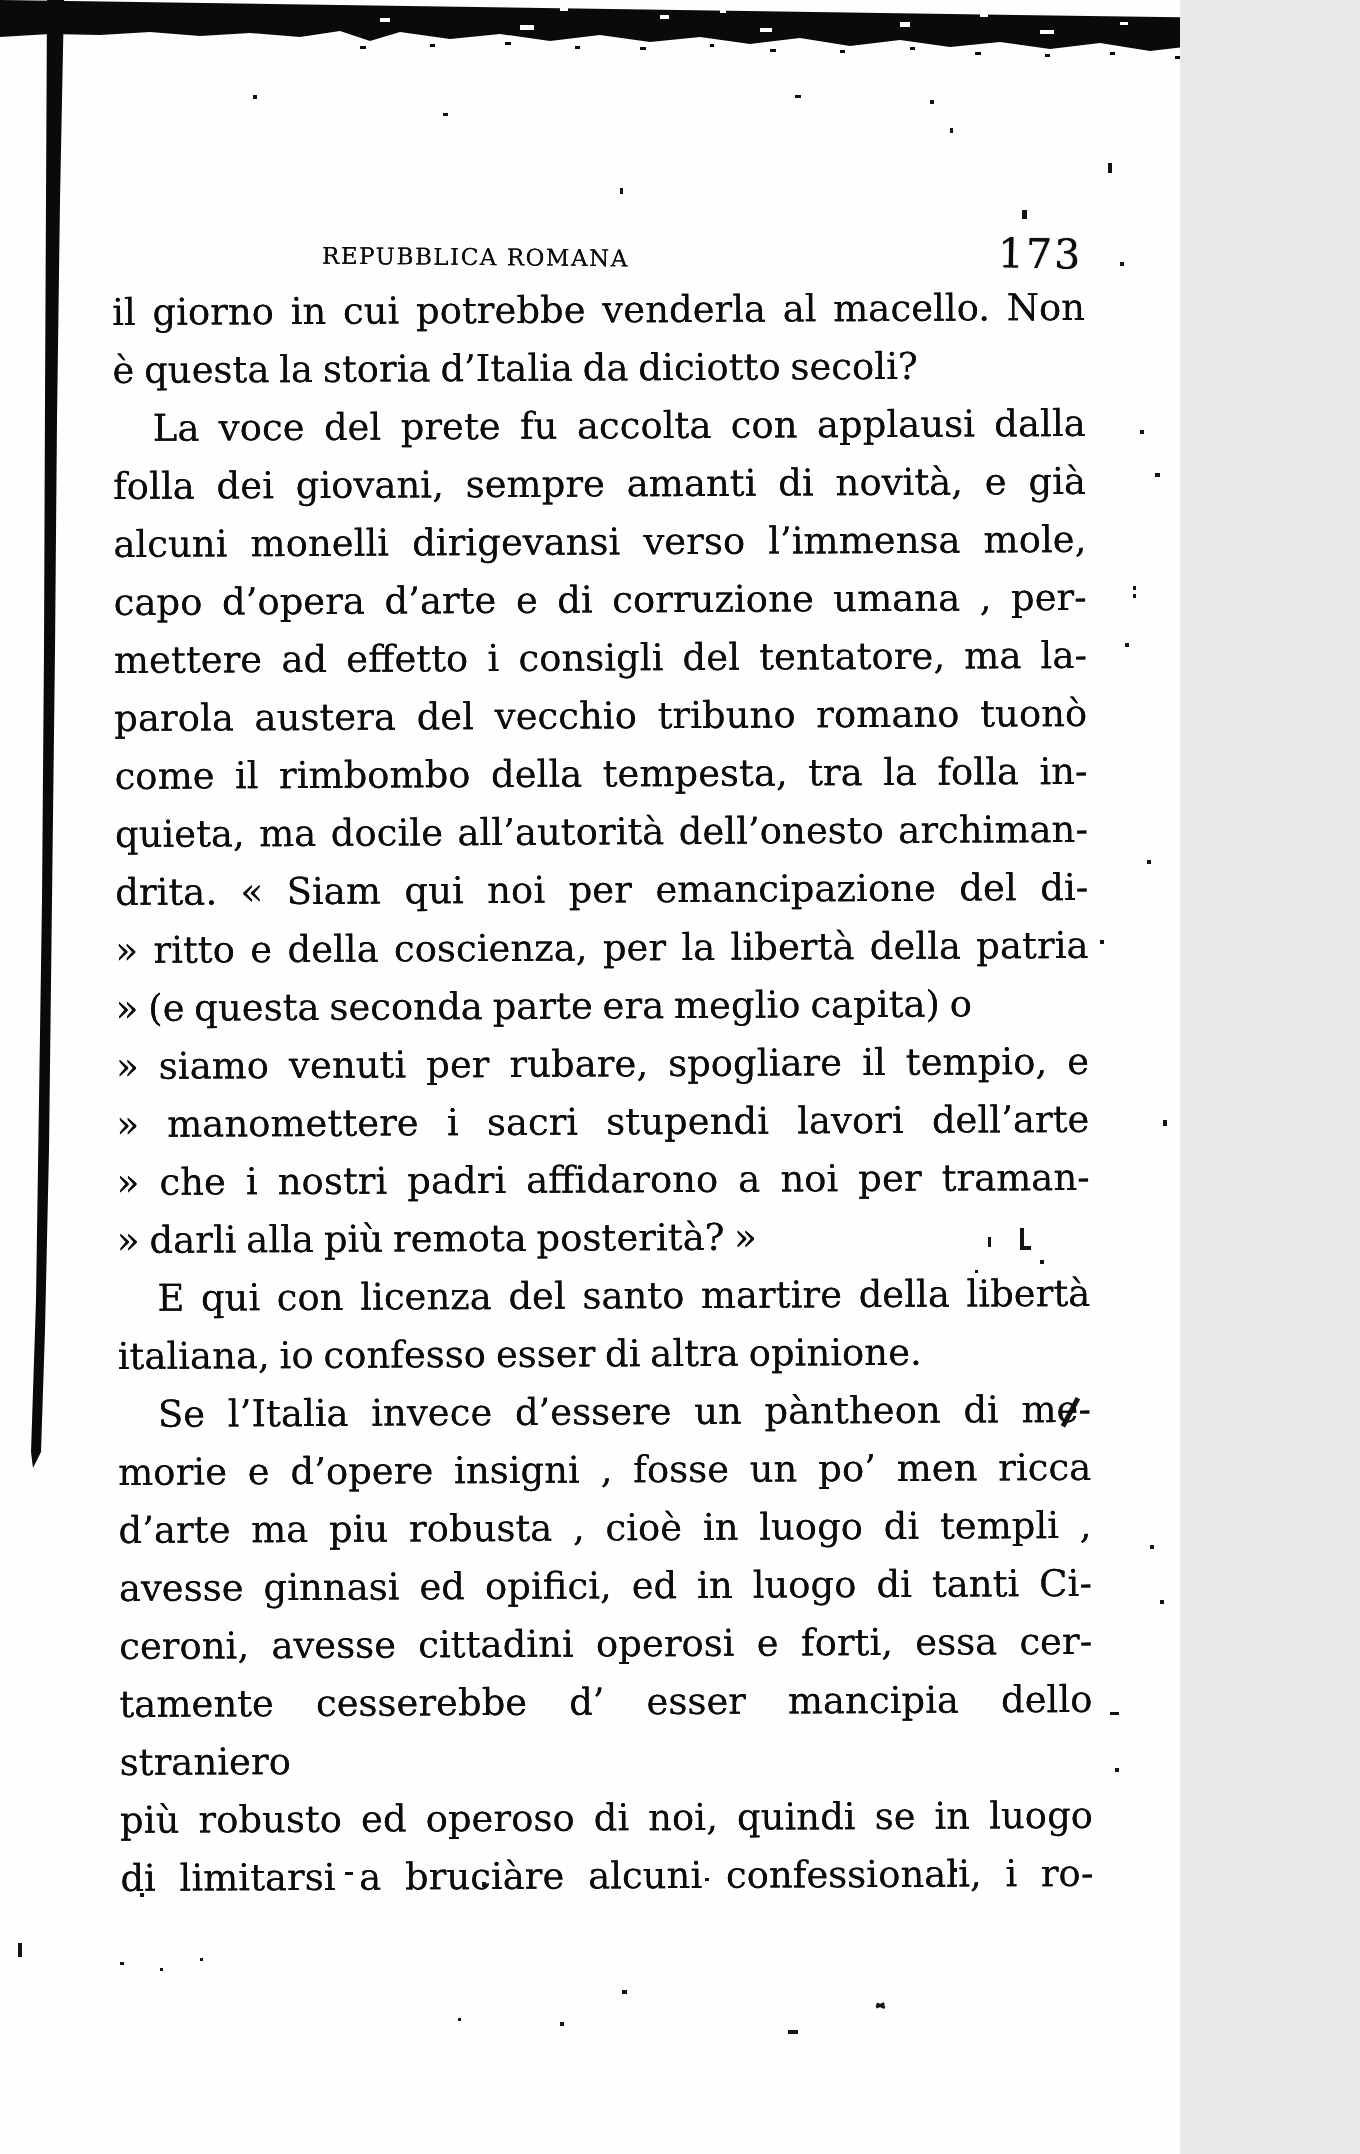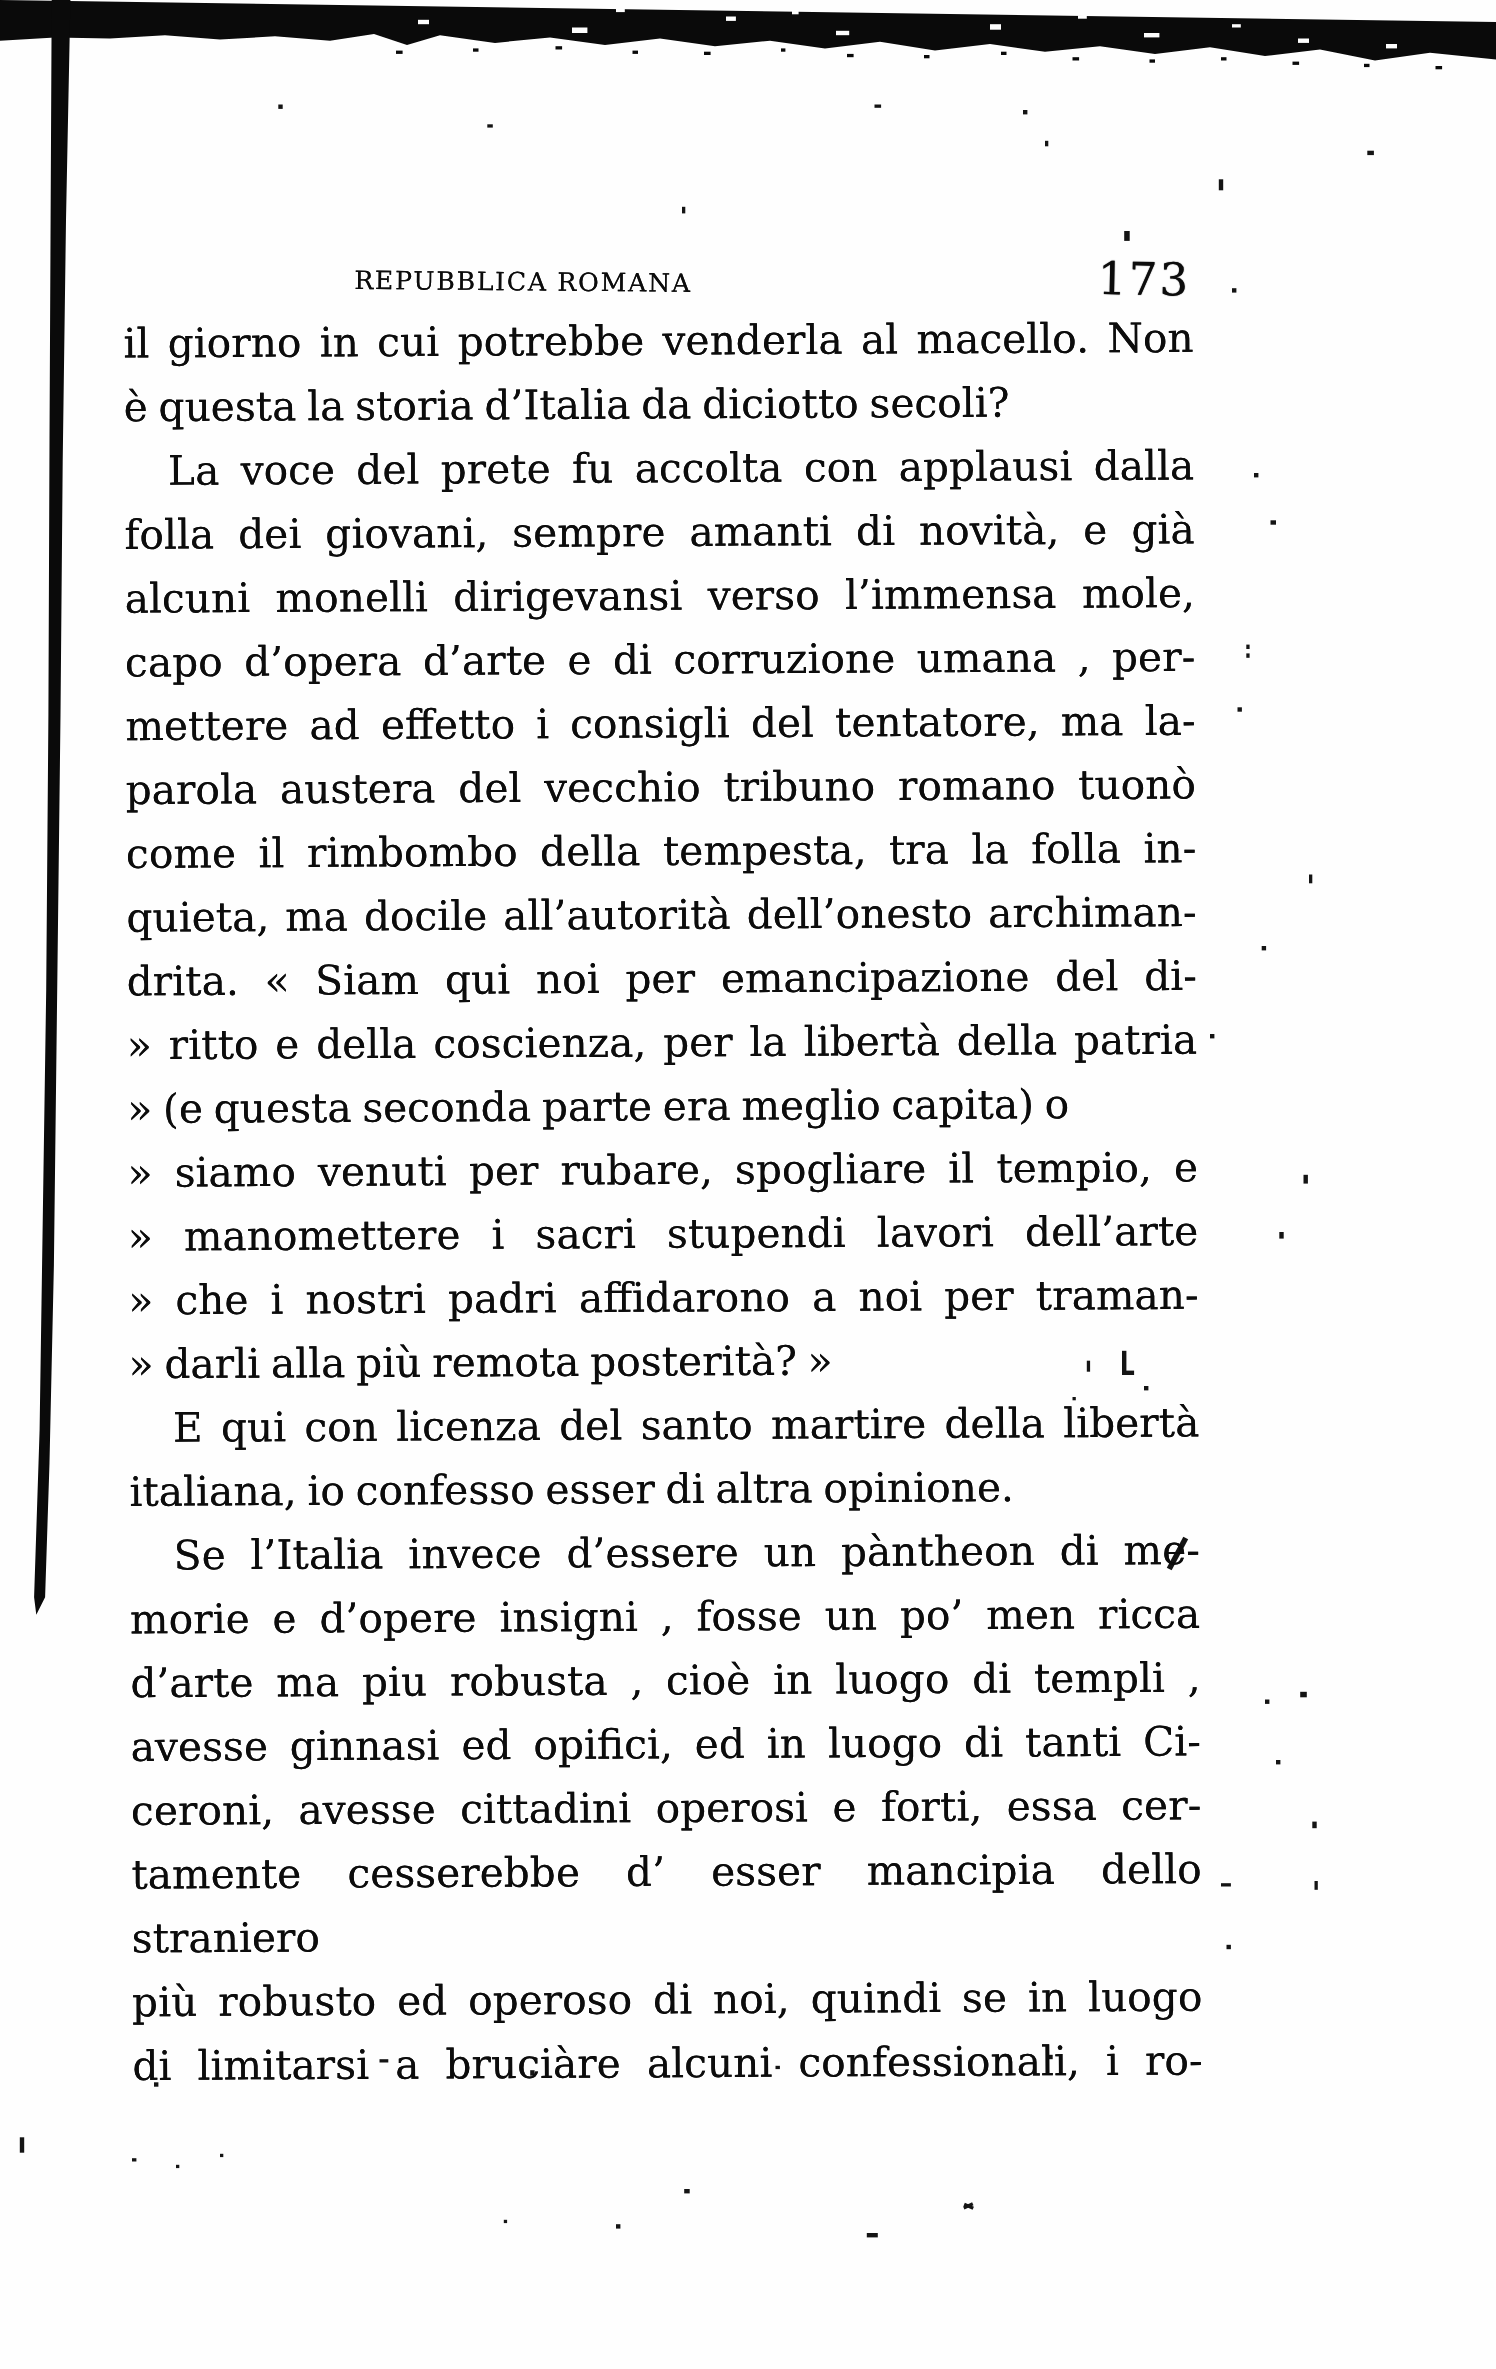--- a/index.html
+++ b/index.html
@@ -1,17 +1,17 @@
 <!DOCTYPE html>
 <html><head>
 <meta charset="utf-8">
 <style>
   html,body{margin:0;padding:0;background:#e8e8e8;}
   .page{
-    position:relative;width:1360px;height:2154px;background:#fefefe;
+    position:relative;width:1180px;height:2154px;background:#fefefe;
     overflow:hidden;color:#0c0c0c;
     font-family:"DejaVu Serif","Liberation Serif",serif;
   }
   .noise{position:absolute;left:0;top:0;pointer-events:none;}
   .running-header{
     position:absolute;top:244px;left:322px;
     font-size:23px;letter-spacing:1.5px;white-space:nowrap;
     transform:rotate(0.5deg);
     text-shadow:0 0 0.6px rgba(0,0,0,.85);
   }

